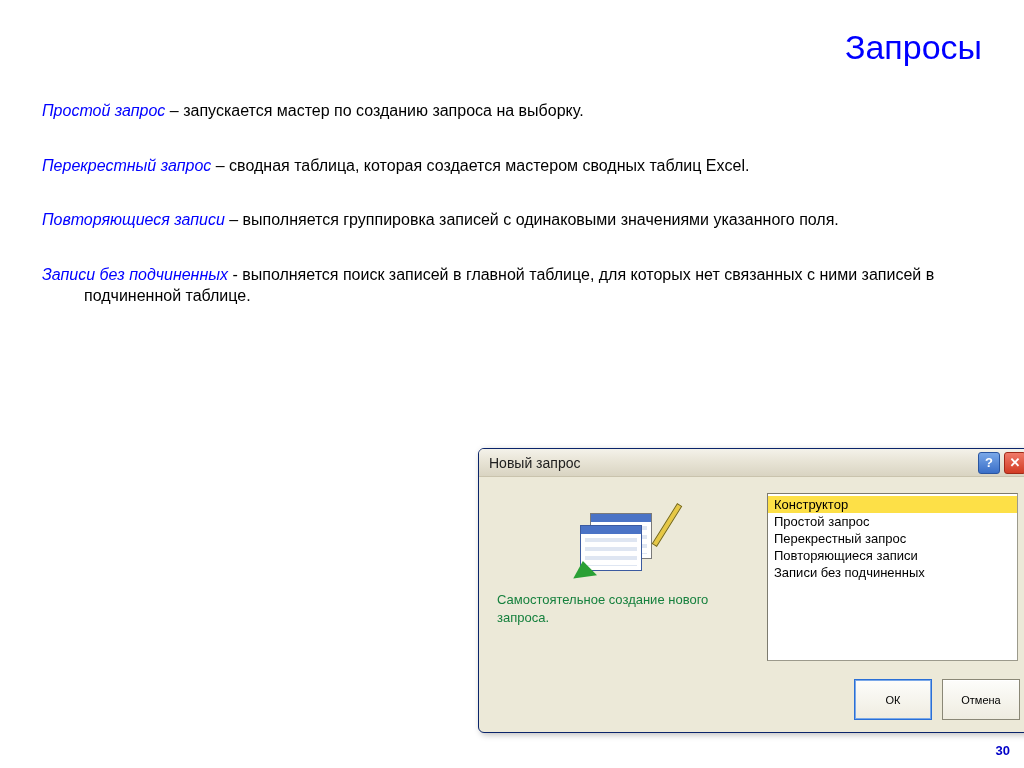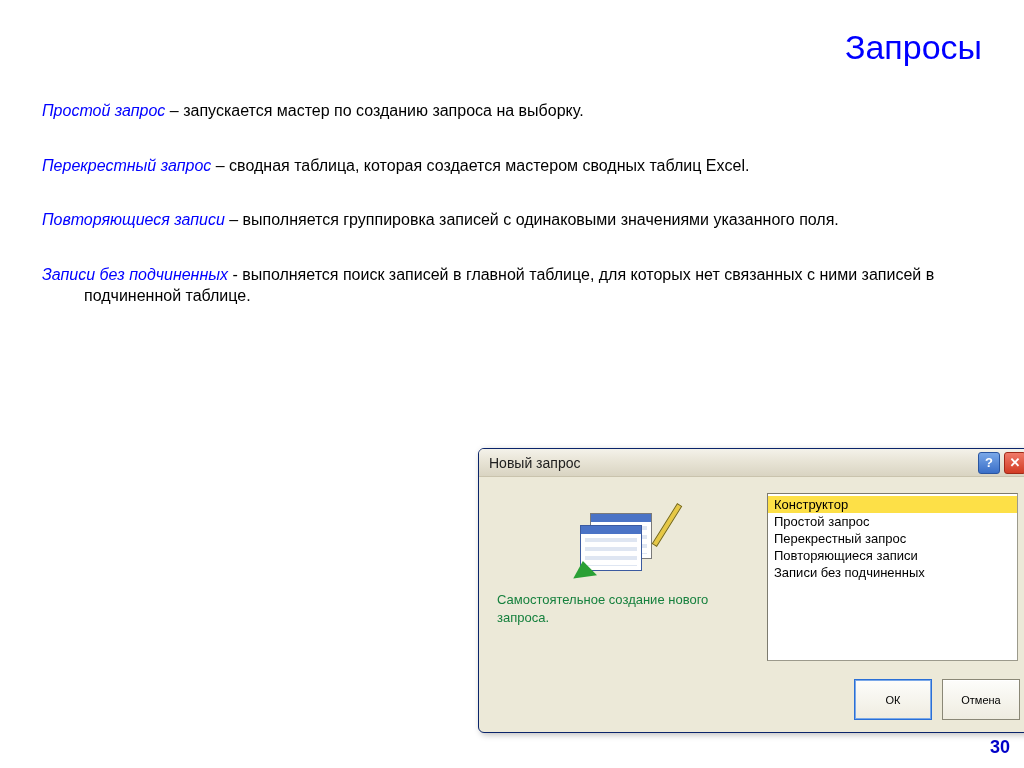--- a/index.html
+++ b/index.html
@@ -35,21 +35,21 @@
     color: #0000ff;
     font-style: italic;
   }
   .desc { color: #000; }
   .pagenum {
     position: absolute;
     right: 14px;
     bottom: 10px;
     color: #0000c8;
     font-weight: bold;
-    font-size: 18px;
+    font-size: 13px;
   }
 
   
   .dialog {
     position: absolute;
     left: 430px;
     top: 448px;
     width: 555px;
     background: #ece9d8;
     border: 1px solid #0a246a;

